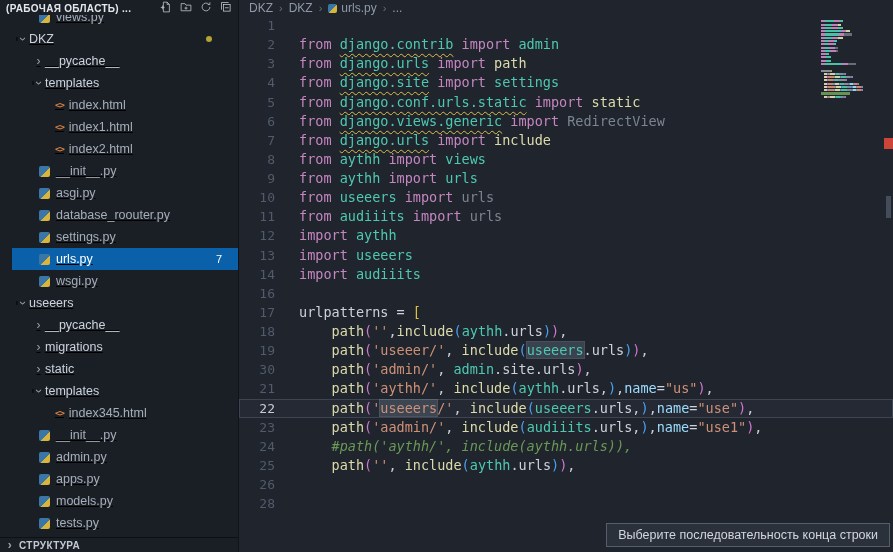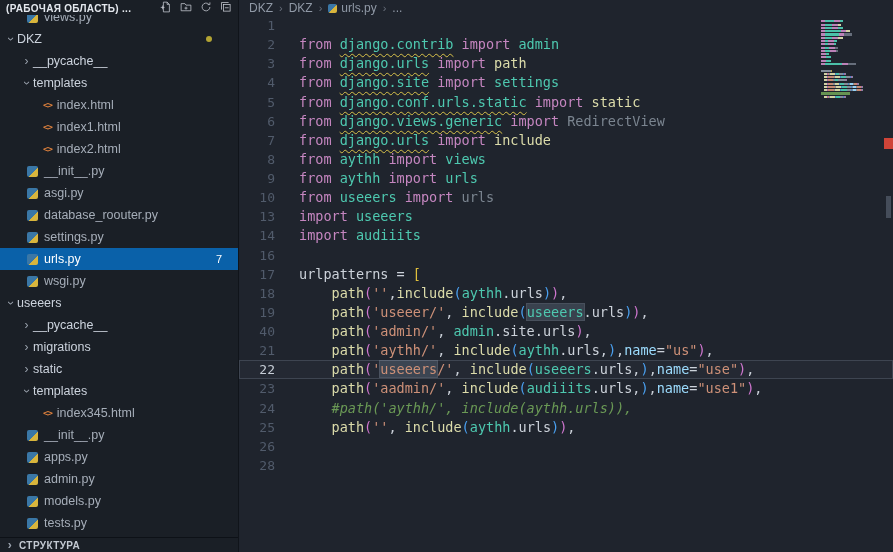--- a/index.html
+++ b/index.html
@@ -10,21 +10,21 @@
     -webkit-font-smoothing:antialiased;
   }
   .app{display:flex;width:893px;height:552px;position:relative;}
 
   
   aside{width:238px;flex:none;position:relative;background:var(--sidebar-bg,#1a1f26);border-right:1px solid #10141a;overflow:hidden;}
   .exp-header{position:absolute;top:0;left:0;right:0;height:14px;display:flex;align-items:center;padding:1px 6px 0 6px;z-index:3;background:var(--sidebar-bg,#1a1f26);}
   .exp-title{font-size:10px;font-weight:bold;color:#e4e8ee;letter-spacing:.3px;flex:1;white-space:nowrap;overflow:hidden;}
   .exp-icons{display:flex;gap:8px;align-items:center;}
   .exp-icons span{display:block;cursor:pointer;}
-  .tree{position:absolute;top:6px;left:0;right:0;z-index:1;}
+  .tree{position:absolute;top:6px;left:12px;right:0;z-index:1;text-decoration:underline;}
   .row{height:22px;display:flex;align-items:center;font-size:12.5px;color:#a6aeb9;position:relative;cursor:pointer;white-space:nowrap;}
   .row.folder .lbl{color:#ccd3dd;}
   .row.selected{background:var(--selection-bg,#0a61a9);}
   .row.selected .lbl{color:#ffffff;}
   .chev{width:13px;flex:none;font-size:12px;color:#9aa2ad;text-align:center;display:inline-block;line-height:12px;}
   .chev.open{transform:rotate(90deg);}
   .fspace{width:7px;flex:none;}
   .ico-py{width:11px;height:11px;border-radius:2px;flex:none;margin-right:6px;background:linear-gradient(135deg,#3a77a6 55%,#d8b53c 55%);}
   .ico-html{font-family:"DejaVu Sans Mono",monospace;font-size:9px;font-weight:bold;color:#e0823d;margin-right:5px;flex:none;letter-spacing:-1px;}
   .badge{position:absolute;right:16px;font-size:11px;color:#fff;}
@@ -188,26 +188,26 @@
           <span class="lbl">index345.html</span>
         </div>
         <div class="row" style="padding-left: 20px;">
           <span class="fspace"></span>
           <span class="ico-py"></span>
           <span class="lbl">__init__.py</span>
         </div>
         <div class="row" style="padding-left: 20px;">
           <span class="fspace"></span>
           <span class="ico-py"></span>
+          <span class="lbl">admin.py</span>
+        </div>
+        <div class="row" style="padding-left: 20px;">
+          <span class="fspace"></span>
+          <span class="ico-py"></span>
           <span class="lbl">apps.py</span>
-        </div>
-        <div class="row" style="padding-left: 20px;">
-          <span class="fspace"></span>
-          <span class="ico-py"></span>
-          <span class="lbl">admin.py</span>
         </div>
         <div class="row" style="padding-left: 20px;">
           <span class="fspace"></span>
           <span class="ico-py"></span>
           <span class="lbl">models.py</span>
         </div>
         <div class="row" style="padding-left: 20px;">
           <span class="fspace"></span>
           <span class="ico-py"></span>
           <span class="lbl">tests.py</span>
@@ -243,27 +243,29 @@
           <div class="line"><span class="ln">1</span><span class="lc"></span></div>
           <div class="line"><span class="ln">2</span><span class="lc"><span class="tk-kw">from </span><span class="tk-mod tk-sq">django.contrib</span><span class="tk-kw"> import </span><span class="tk-mod">admin</span></span></div>
           <div class="line"><span class="ln">3</span><span class="lc"><span class="tk-kw">from </span><span class="tk-mod tk-sq">django.urls</span><span class="tk-kw"> import </span><span class="tk-fn">path</span></span></div>
           <div class="line"><span class="ln">4</span><span class="lc"><span class="tk-kw">from </span><span class="tk-mod tk-sq">django.site</span><span class="tk-kw"> import </span><span class="tk-mod">settings</span></span></div>
           <div class="line"><span class="ln">5</span><span class="lc"><span class="tk-kw">from </span><span class="tk-mod tk-sq">django.conf.urls.static</span><span class="tk-kw"> import </span><span class="tk-fn">static</span></span></div>
           <div class="line"><span class="ln">6</span><span class="lc"><span class="tk-kw">from </span><span class="tk-mod tk-sq">django.views.generic</span><span class="tk-kw"> import </span><span class="tk-muted">RedirectView</span></span></div>
           <div class="line"><span class="ln">7</span><span class="lc"><span class="tk-kw">from </span><span class="tk-mod tk-sq">django.urls</span><span class="tk-kw"> import </span><span class="tk-fn">include</span></span></div>
           <div class="line"><span class="ln">8</span><span class="lc"><span class="tk-kw">from </span><span class="tk-mod">aythh</span><span class="tk-kw"> import </span><span class="tk-mod">views</span></span></div>
           <div class="line"><span class="ln">9</span><span class="lc"><span class="tk-kw">from </span><span class="tk-mod">aythh</span><span class="tk-kw"> import </span><span class="tk-mod">urls</span></span></div>
           <div class="line"><span class="ln">10</span><span class="lc"><span class="tk-kw">from </span><span class="tk-mod">useeers</span><span class="tk-kw"> import </span><span class="tk-muted">urls</span></span></div>
+          <div class="line"><span class="ln">11</span><span class="lc"><span class="tk-kw">from </span><span class="tk-mod">audiiits</span><span class="tk-kw"> import </span><span class="tk-muted">urls</span></span></div>
+          <div class="line"><span class="ln">12</span><span class="lc"><span class="tk-kw">import </span><span class="tk-mod">aythh</span></span></div>
           <div class="line"><span class="ln">13</span><span class="lc"><span class="tk-kw">import </span><span class="tk-mod">useeers</span></span></div>
           <div class="line"><span class="ln">14</span><span class="lc"><span class="tk-kw">import </span><span class="tk-mod">audiiits</span></span></div>
           <div class="line"><span class="ln">16</span><span class="lc"></span></div>
           <div class="line"><span class="ln">17</span><span class="lc"><span class="tk-def">urlpatterns = </span><span class="tk-p1">[</span></span></div>
           <div class="line"><span class="ln">18</span><span class="lc"><span class="tk-def">    </span><span class="tk-fn">path</span><span class="tk-p2">(</span><span class="tk-str">''</span><span class="tk-def">,</span><span class="tk-fn">include</span><span class="tk-p3">(</span><span class="tk-mod">aythh</span><span class="tk-def">.urls</span><span class="tk-p3">)</span><span class="tk-p2">)</span><span class="tk-def">,</span></span></div>
           <div class="line"><span class="ln">19</span><span class="lc"><span class="tk-def">    </span><span class="tk-fn">path</span><span class="tk-p2">(</span><span class="tk-str">'useeer/'</span><span class="tk-def">, </span><span class="tk-fn">include</span><span class="tk-p3">(</span><span class="tk-mod tk-occ">useeers</span><span class="tk-def">.urls</span><span class="tk-p3">)</span><span class="tk-p2">)</span><span class="tk-def">,</span></span></div>
-          <div class="line"><span class="ln">40</span><span class="lc"><span class="tk-def">    </span><span class="tk-fn">path</span><span class="tk-p2">(</span><span class="tk-str">'admin/'</span><span class="tk-def">, </span><span class="tk-mod">admin</span><span class="tk-def">.site.urls</span><span class="tk-p2">)</span><span class="tk-def">,</span></span></div>
+          <div class="line"><span class="ln">30</span><span class="lc"><span class="tk-def">    </span><span class="tk-fn">path</span><span class="tk-p2">(</span><span class="tk-str">'admin/'</span><span class="tk-def">, </span><span class="tk-mod">admin</span><span class="tk-def">.site.urls</span><span class="tk-p2">)</span><span class="tk-def">,</span></span></div>
           <div class="line"><span class="ln">21</span><span class="lc"><span class="tk-def">    </span><span class="tk-fn">path</span><span class="tk-p2">(</span><span class="tk-str">'aythh/'</span><span class="tk-def">, </span><span class="tk-fn">include</span><span class="tk-p3">(</span><span class="tk-mod">aythh</span><span class="tk-def">.urls,</span><span class="tk-p3">)</span><span class="tk-def">,</span><span class="tk-prm">name</span><span class="tk-def">=</span><span class="tk-str">"us"</span><span class="tk-p2">)</span><span class="tk-def">,</span></span></div>
           <div class="line active"><span class="ln">22</span><span class="lc"><span class="tk-def">    </span><span class="tk-fn">path</span><span class="tk-p2">(</span><span class="tk-str">'</span><span class="tk-str tk-occ">useeers</span><span class="tk-str">/'</span><span class="tk-def">, </span><span class="tk-fn">include</span><span class="tk-p3">(</span><span class="tk-mod">useeers</span><span class="tk-def">.urls,</span><span class="tk-p3">)</span><span class="tk-def">,</span><span class="tk-prm">name</span><span class="tk-def">=</span><span class="tk-str">"use"</span><span class="tk-p2">)</span><span class="tk-def">,</span></span></div>
           <div class="line"><span class="ln">23</span><span class="lc"><span class="tk-def">    </span><span class="tk-fn">path</span><span class="tk-p2">(</span><span class="tk-str">'aadmin/'</span><span class="tk-def">, </span><span class="tk-fn">include</span><span class="tk-p3">(</span><span class="tk-mod">audiiits</span><span class="tk-def">.urls,</span><span class="tk-p3">)</span><span class="tk-def">,</span><span class="tk-prm">name</span><span class="tk-def">=</span><span class="tk-str">"use1"</span><span class="tk-p2">)</span><span class="tk-def">,</span></span></div>
           <div class="line"><span class="ln">24</span><span class="lc"><span class="tk-cmt">    #path('aythh/', include(aythh.urls)),</span></span></div>
           <div class="line"><span class="ln">25</span><span class="lc"><span class="tk-def">    </span><span class="tk-fn">path</span><span class="tk-p2">(</span><span class="tk-str">''</span><span class="tk-def">, </span><span class="tk-fn">include</span><span class="tk-p3">(</span><span class="tk-mod">aythh</span><span class="tk-def">.urls</span><span class="tk-p3">)</span><span class="tk-p2">)</span><span class="tk-def">,</span></span></div>
           <div class="line"><span class="ln">26</span><span class="lc"></span></div>
           <div class="line"><span class="ln">28</span><span class="lc"></span></div>
         </div>
     </div>
     <div class="minimap">
@@ -464,15 +466,16 @@
           <span style="width: 1px; background: rgb(138, 147, 160);"></span>
         </div>
         <div class="mm-line"></div>
         <div class="mm-line"></div>
         <div class="mm-line"></div>
       </div>
     <div class="ruler">
       <div class="mark-red"></div>
       <div class="thumb"></div>
     </div>
+    <div class="tooltip">Выберите последовательность конца строки</div>
   </main>
 
 </div>
 
 </body></html>

